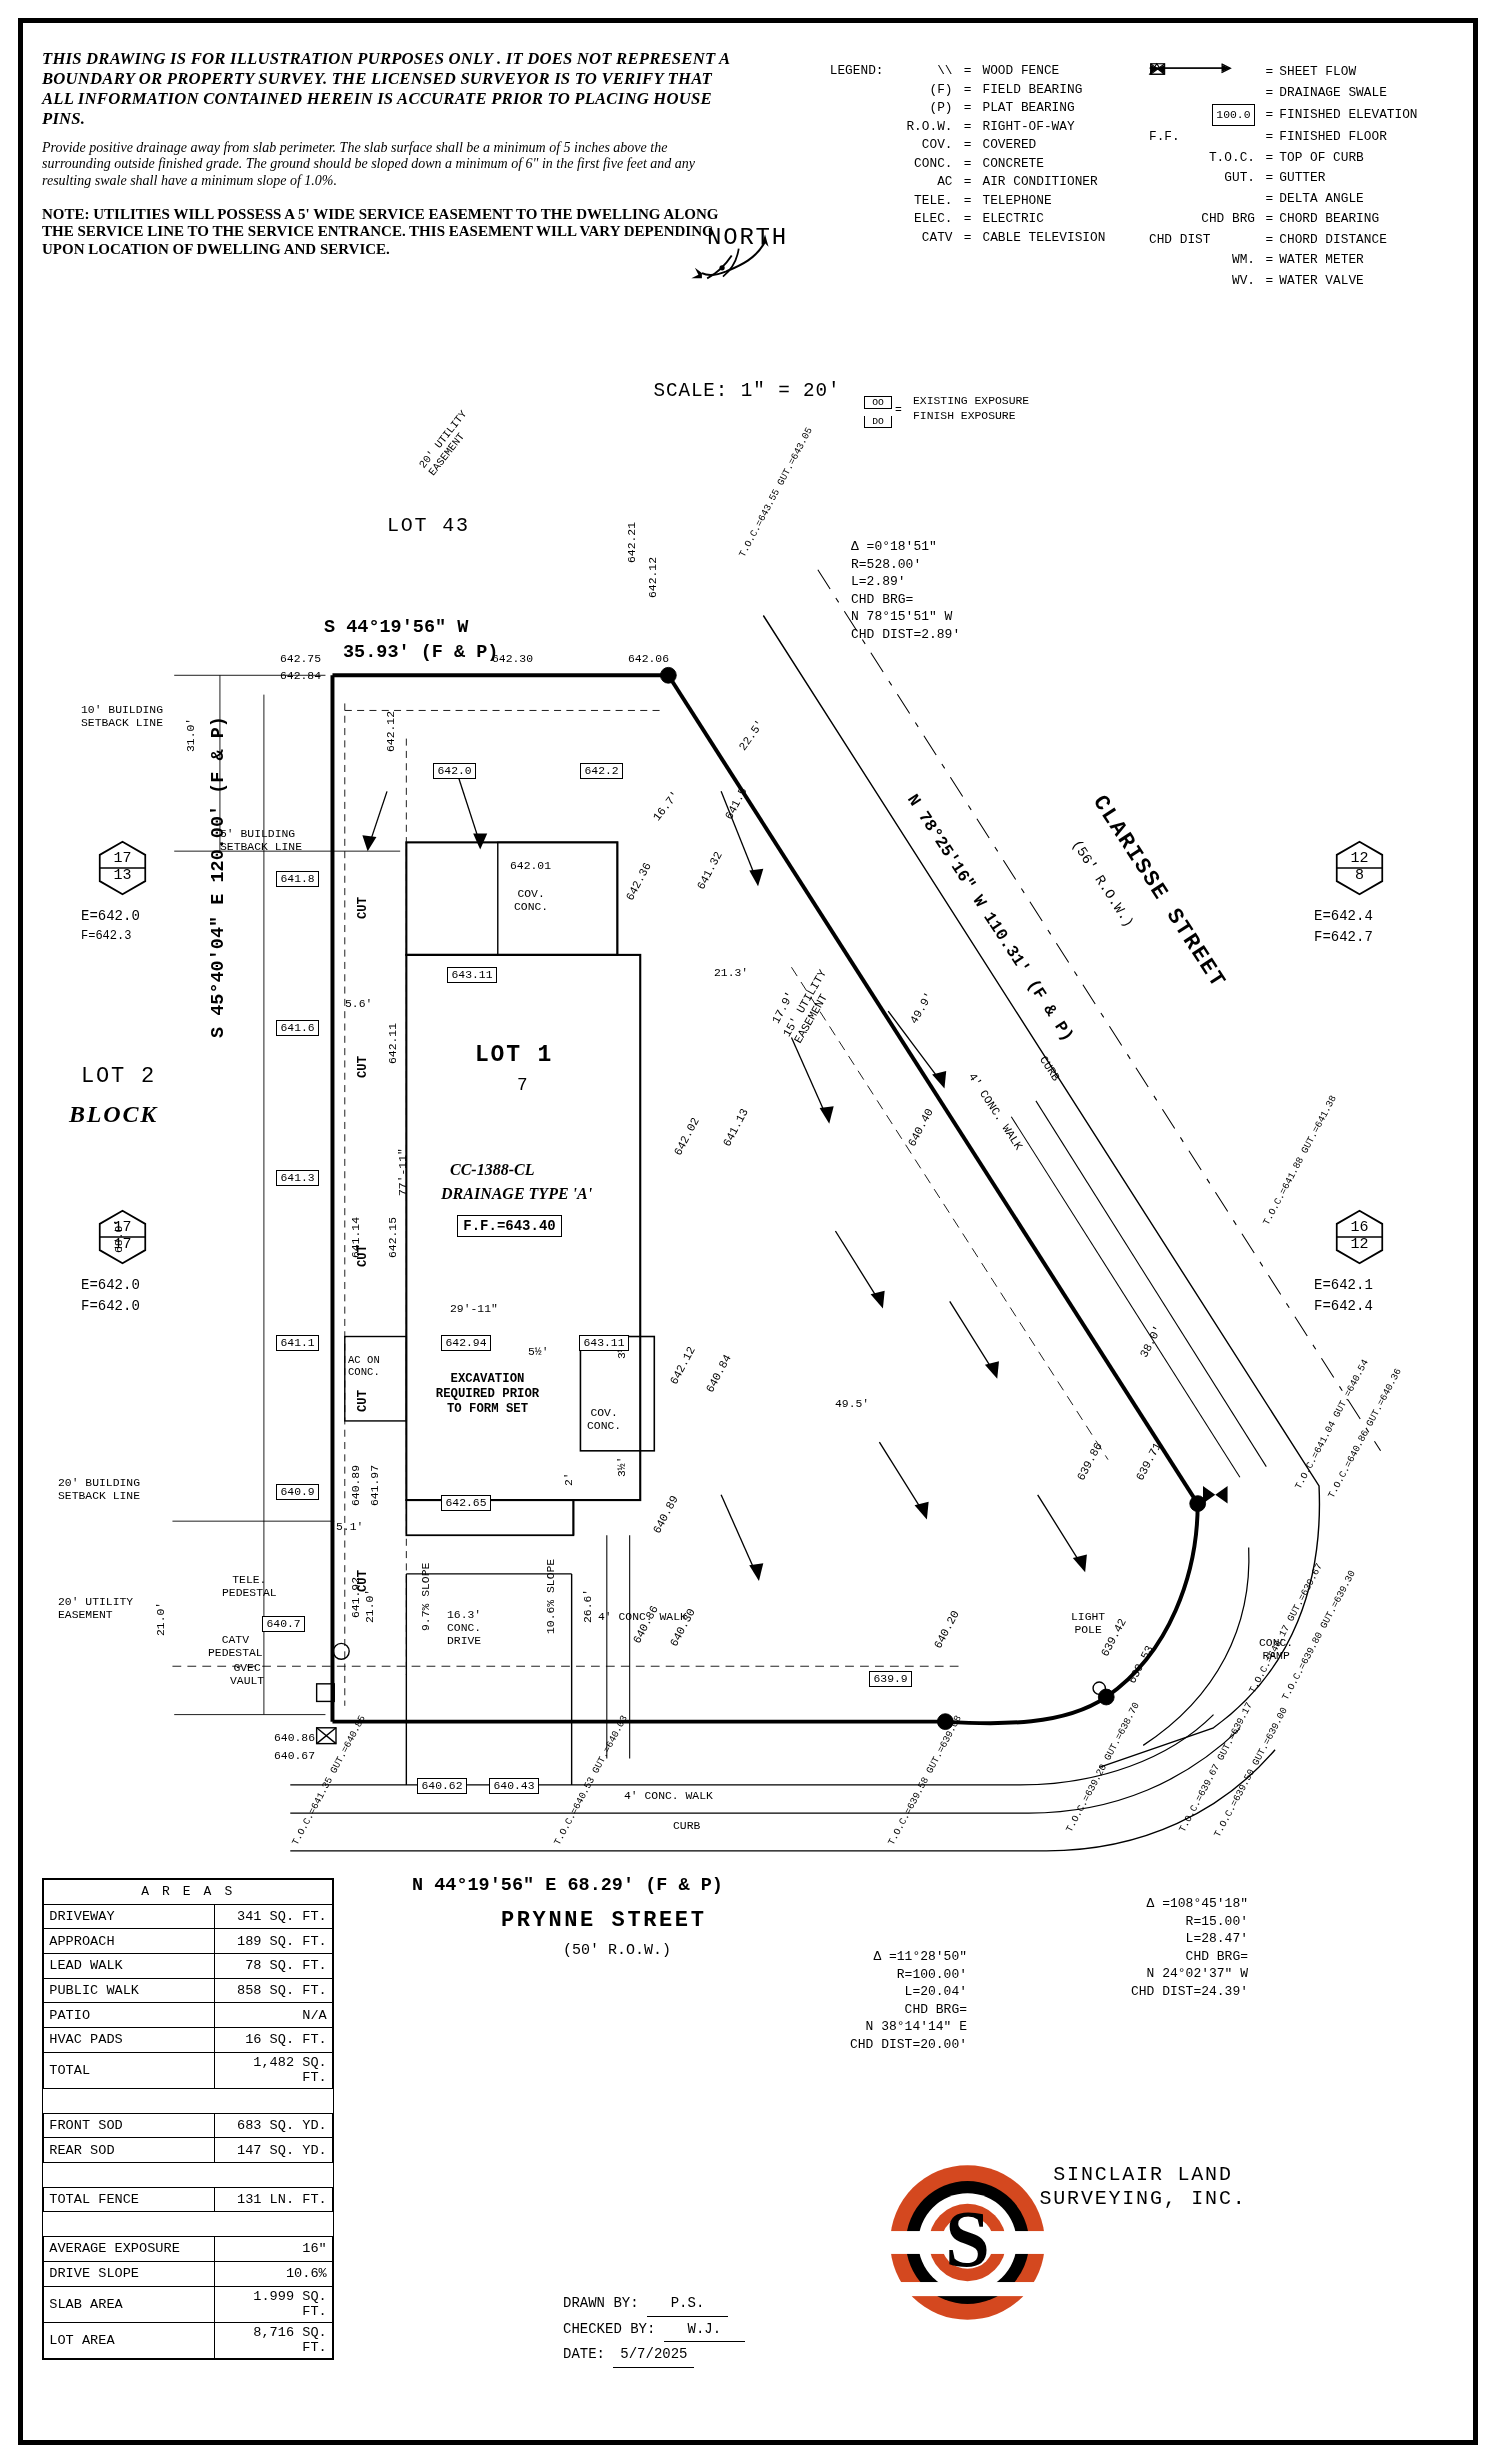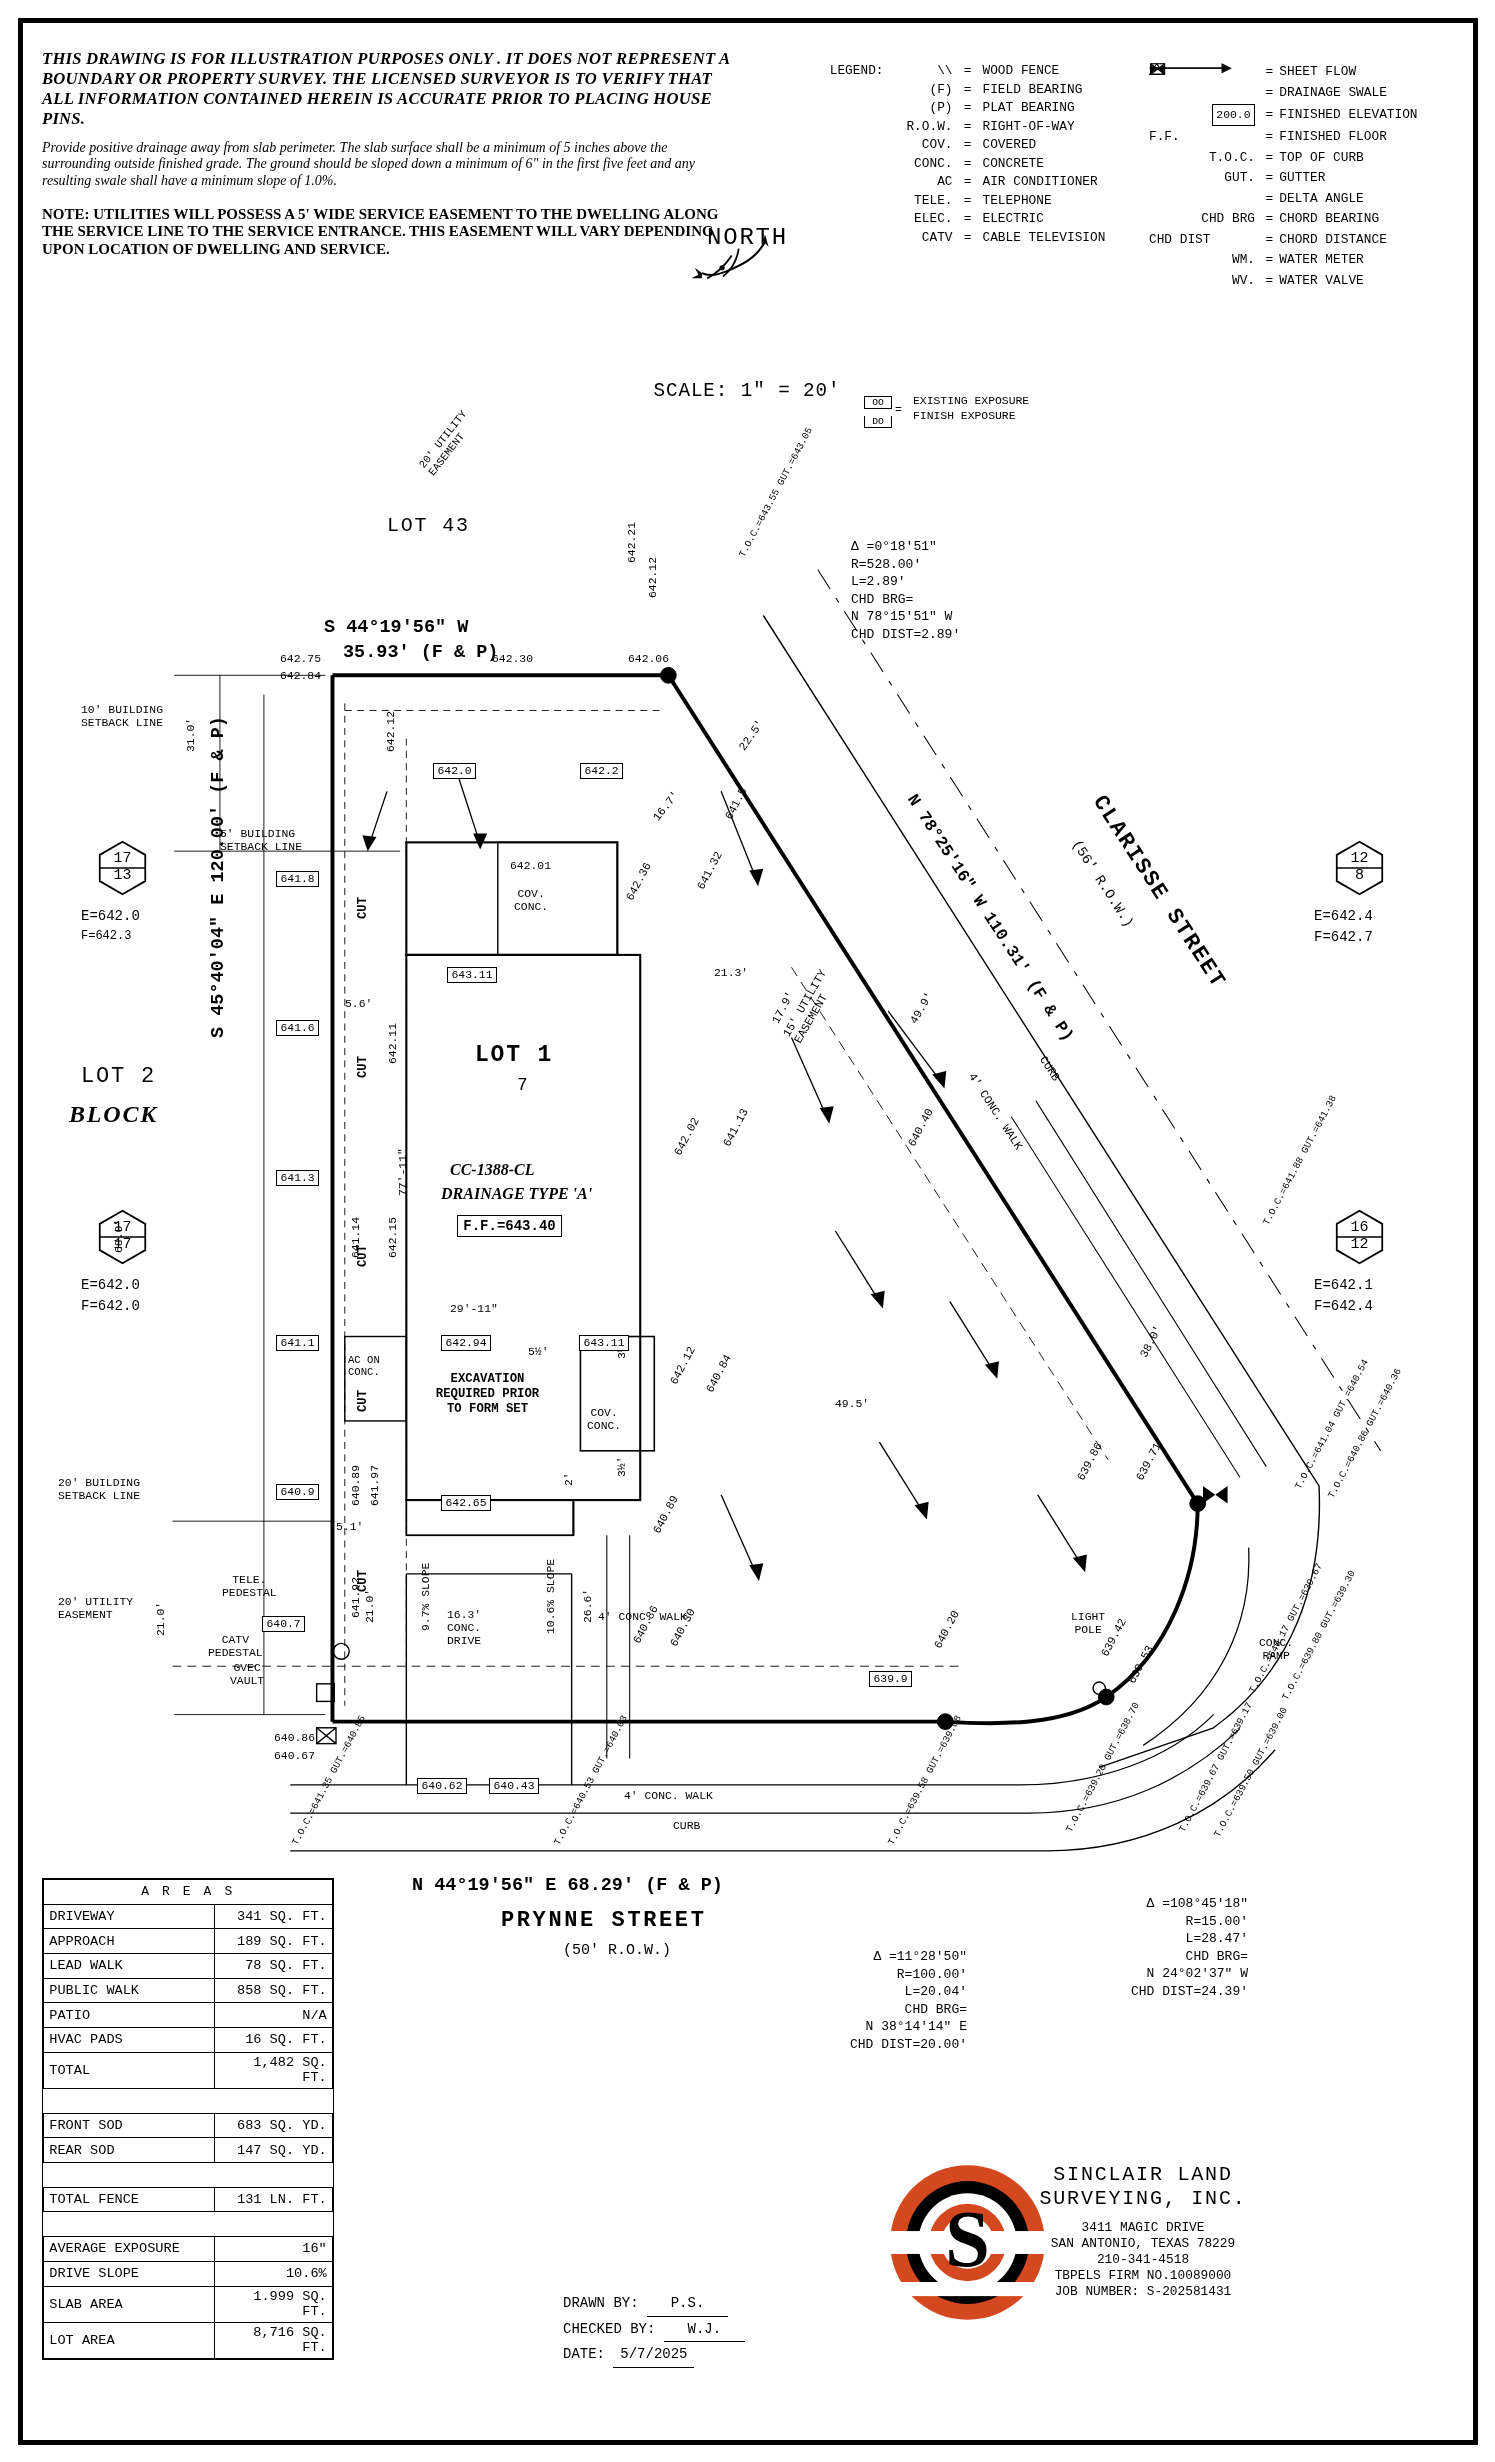--- a/index.html
+++ b/index.html
@@ -158,21 +158,21 @@
             <td style="text-align:right;padding-right:5.3px;">
             <svg width="84" height="12.3" viewBox="0 0 96 14">
                 <line x1="2" y1="7" x2="88" y2="7" stroke="#000" stroke-width="1.6"></line>
                 <polyline points="84,2 94,7 84,12" fill="none" stroke="#000" stroke-width="1.6"></polyline>
               </svg>
             </td>
           <td style="text-align:center;">=</td>
           <td>DRAINAGE SWALE</td>
           </tr>
       <tr>
-            <td style="text-align:right;padding-right:5.3px;"><span class="box" style="position:static;display:inline-block;">200.0</span></td>
+            <td style="text-align:right;padding-right:5.3px;"><span class="box" style="position:static;display:inline-block;">100.0</span></td>
           <td style="text-align:center;">=</td>
           <td>FINISHED ELEVATION</td>
           </tr>
       <tr>
             <td style="padding-right:5.3px;">F.F.</td>
           <td style="text-align:center;">=</td>
           <td>FINISHED FLOOR</td>
           </tr>
       <tr>
             <td style="text-align:right;padding-right:5.3px;">T.O.C.</td>
@@ -650,23 +650,16 @@
     <circle cx="95" cy="95" r="56" fill="#fff"></circle>
     <circle cx="95" cy="95" r="44" fill="#d4481f"></circle>
     <circle cx="95" cy="95" r="30" fill="#fff"></circle>
     <rect x="0" y="82" width="190" height="26" fill="#fff"></rect>
     <rect x="0" y="140" width="190" height="16" fill="#fff"></rect>
     <text x="95" y="122" font-family="Liberation Serif, serif" font-size="92" font-weight="bold" text-anchor="middle" fill="#000">S</text>
   </svg>
   <div class="blk" id="company">
     <div class="n1">SINCLAIR LAND</div>
     <div class="n1">SURVEYING, INC.</div>
-    <div class="n2">
-      <div>3411 MAGIC DRIVE</div>
-      <div>SAN ANTONIO, TEXAS 78229</div>
-      <div>210-341-4518</div>
-      <div>TBPELS FIRM NO.10089000</div>
-      <div>JOB NUMBER:  S-202581431</div>
-    </div>
   </div>
 
 </div>
 
 
 </body></html>

